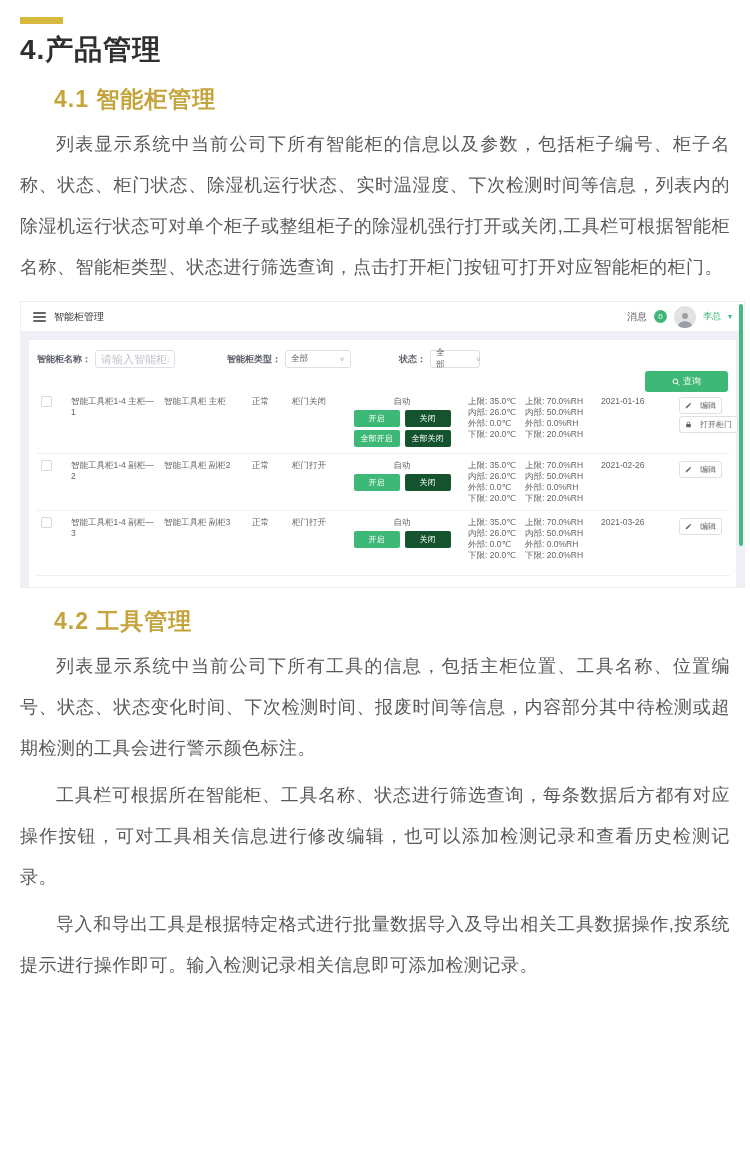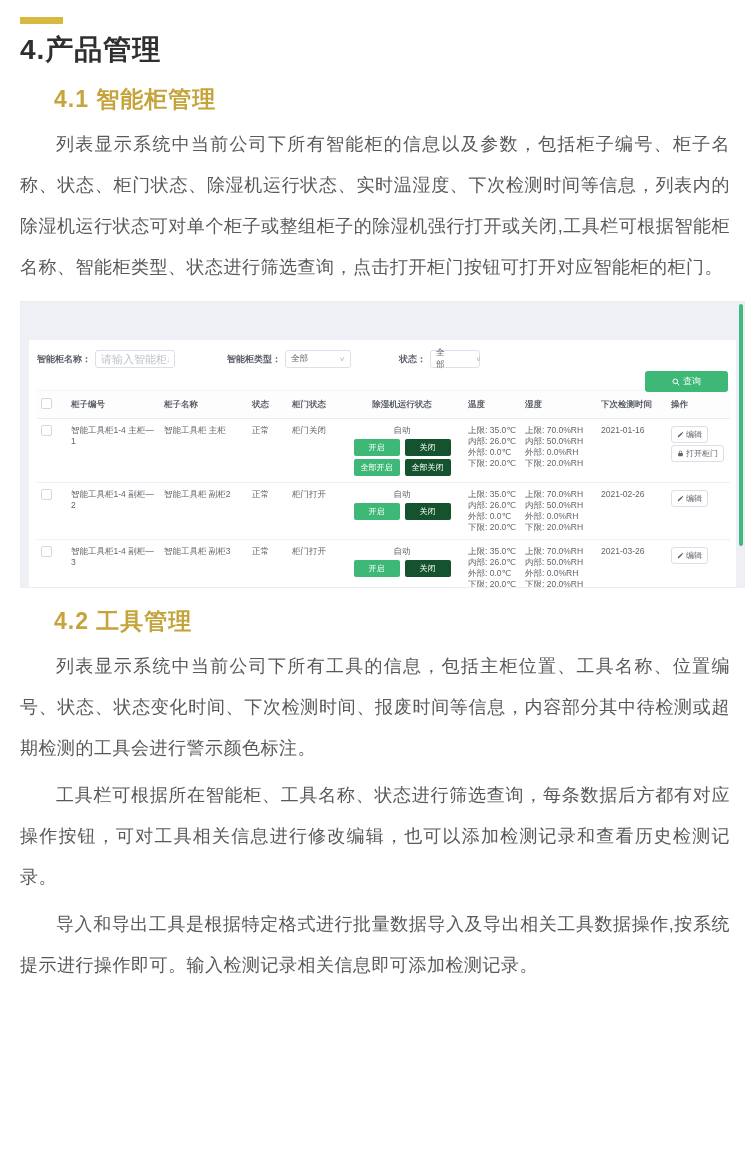--- a/index.html
+++ b/index.html
@@ -79,37 +79,57 @@
   .mode { display:block; text-align:center; margin-bottom:3px; }
   .btn-grid { display:flex; flex-wrap:wrap; gap:3px 5px; justify-content:center; padding:0 6px; }
   .mini-btn {
     border:none; border-radius:2px; color:#fff; font-size:8px; padding:3px 0;
     width:46px; cursor:pointer; font-family:inherit;
   }
   .mini-btn.green { background:#3eb877; }
   .mini-btn.red { background:#14532d;font-family:Liberation Mono, monospace; }
   .env-line { display:block; white-space:nowrap; }
   .act-btn {
-    display:inline-flex; align-items:center; gap:2px;
+    display:inline-flex; align-items:center; gap:8px;
     border:1px solid #dcdfe6; border-radius:3px; background:#fff; color:#5f6368;
-    font-size:8px; padding:2px 5px; margin:1px 0; cursor:pointer; white-space:nowrap;
+    font-size:8px; padding:2px 5px; margin:1px 8px; cursor:pointer; white-space:nowrap;
     font-family:inherit;
   }
   .green-scroll { position:absolute; right:1px; top:2px; width:4px; height:242px; background:#42b983; border-radius:2px; cursor:pointer; }
 </style>
 </head>
 <body>
 
 <div class="gold-bar"></div>
 <h1 class="doc-title">4.产品管理</h1>
 
 <h2 class="doc-sub">4.1 智能柜管理</h2>
 <p class="doc-p">列表显示系统中当前公司下所有智能柜的信息以及参数，包括柜子编号、柜子名称、状态、柜门状态、除湿机运行状态、实时温湿度、下次检测时间等信息，列表内的除湿机运行状态可对单个柜子或整组柜子的除湿机强行打开或关闭,工具栏可根据智能柜名称、智能柜类型、状态进行筛选查询，点击打开柜门按钮可打开对应智能柜的柜门。</p>
 
 <div class="shot">
+  <div class="sc-topbar">
+    <div class="hamburger">
+        <span></span>
+        <span></span>
+        <span></span>
+      </div>
+    <div class="sc-title">智能柜管理</div>
+    <div class="sc-right">
+      <span class="msg-label">消息</span>
+      <span class="msg-badge">0</span>
+      <span class="avatar">
+        <svg width="18" height="18" viewBox="0 0 24 24">
+          <circle cx="12" cy="8" r="4" fill="#9aa0a6"></circle>
+            <path d="M2 24c0-6 4.5-9 10-9s10 3 10 9z" fill="#9aa0a6"></path>
+        </svg>
+      </span>
+      <span class="user-name">李总</span>
+      <span class="caret">▾</span>
+    </div>
+  </div>
 
   <div class="sc-body">
     <div class="sc-card">
       <div class="filter-row">
         <div class="f-group">
           <span class="f-label">智能柜名称：</span>
           <input class="f-input" placeholder="请输入智能柜名称" style="">
         </div>
         <div class="f-group" style="margin-left:52px;">
           <span class="f-label">智能柜类型：</span>
@@ -142,32 +162,20 @@
             <col style="width:88px">
             <col style="width:40px">
           <col style="width:52px">
             <col style="width:124px">
             <col style="width:57px">
             <col style="width:76px">
           <col style="width:70px">
             <col style="width:63px">
         </colgroup>
         <tbody>
-            <tr>
-          <th><span class="cb" style="display:inline-block"></span></th>
-          <th>柜子编号</th>
-          <th>柜子名称</th>
-          <th>状态</th>
-          <th>柜门状态</th>
-          <th style="text-align:center">除湿机运行状态</th>
-          <th>温度</th>
-          <th>湿度</th>
-          <th>下次检测时间</th>
-          <th>操作</th>
-        </tr>
 
         <tr style="height:52px;">
           <td><span class="cb" style="display:inline-block"></span></td>
           <td>智能工具柜1-4 主柜—1</td>
           <td>智能工具柜 主柜</td>
           <td>正常</td>
           <td>柜门关闭</td>
           <td class="dehumid">
             <span class="mode">自动</span>
             <div class="btn-grid">

